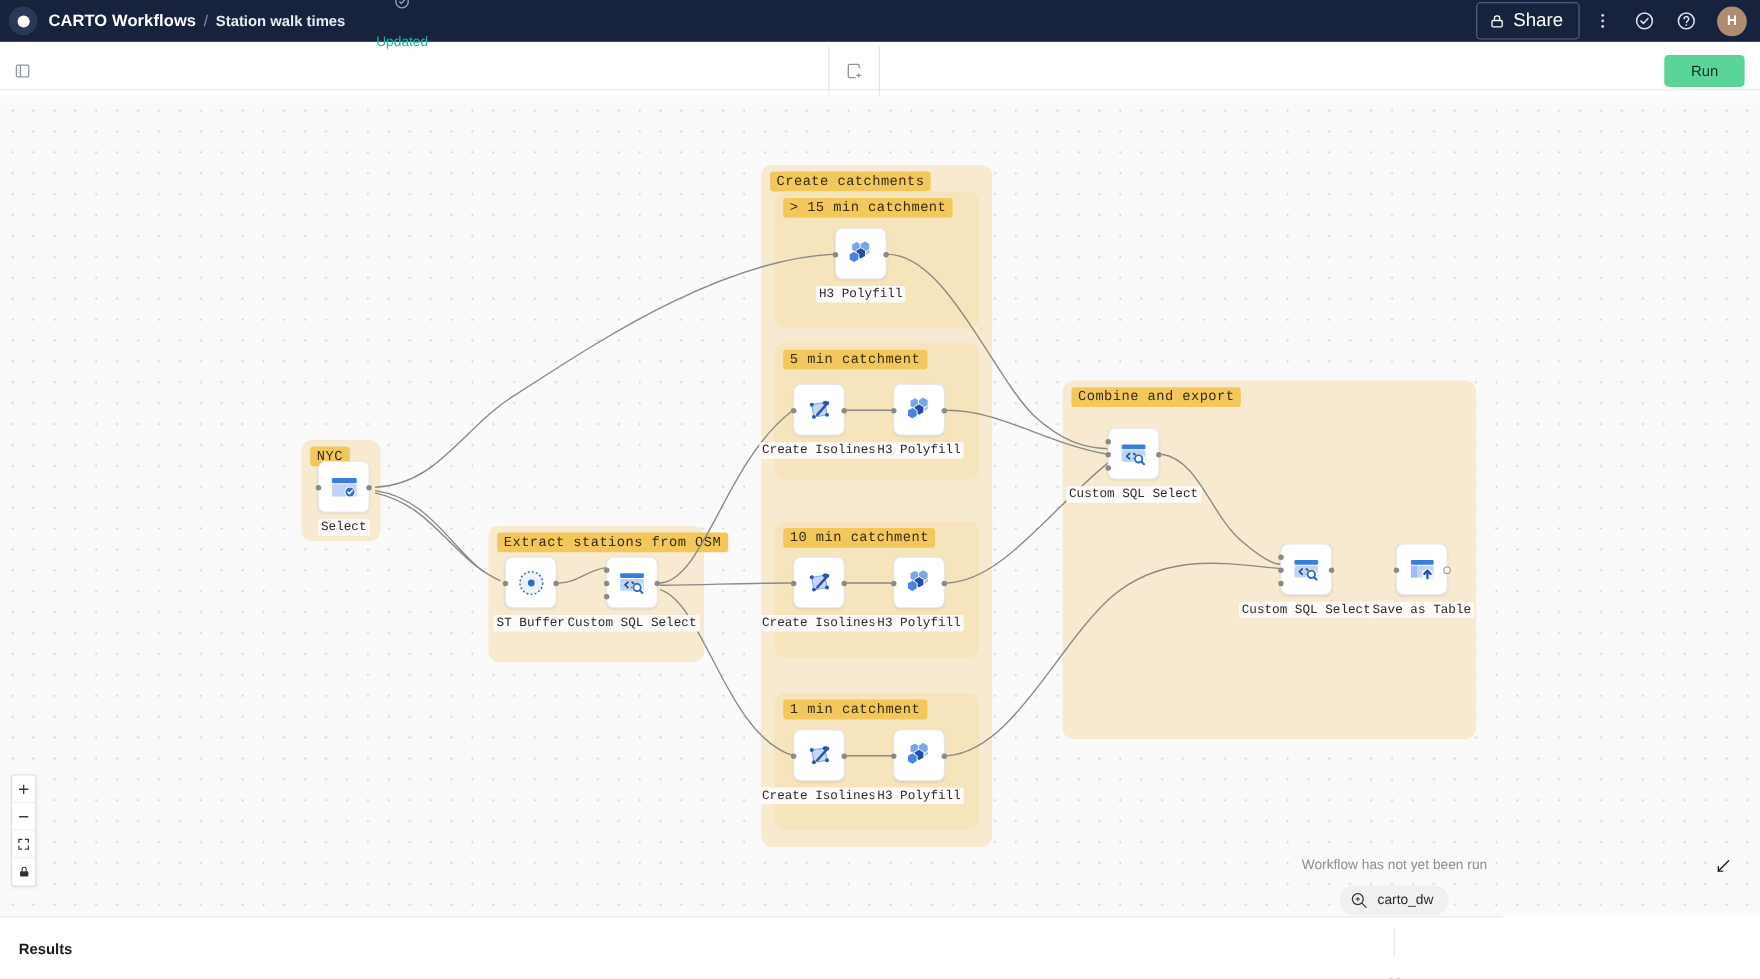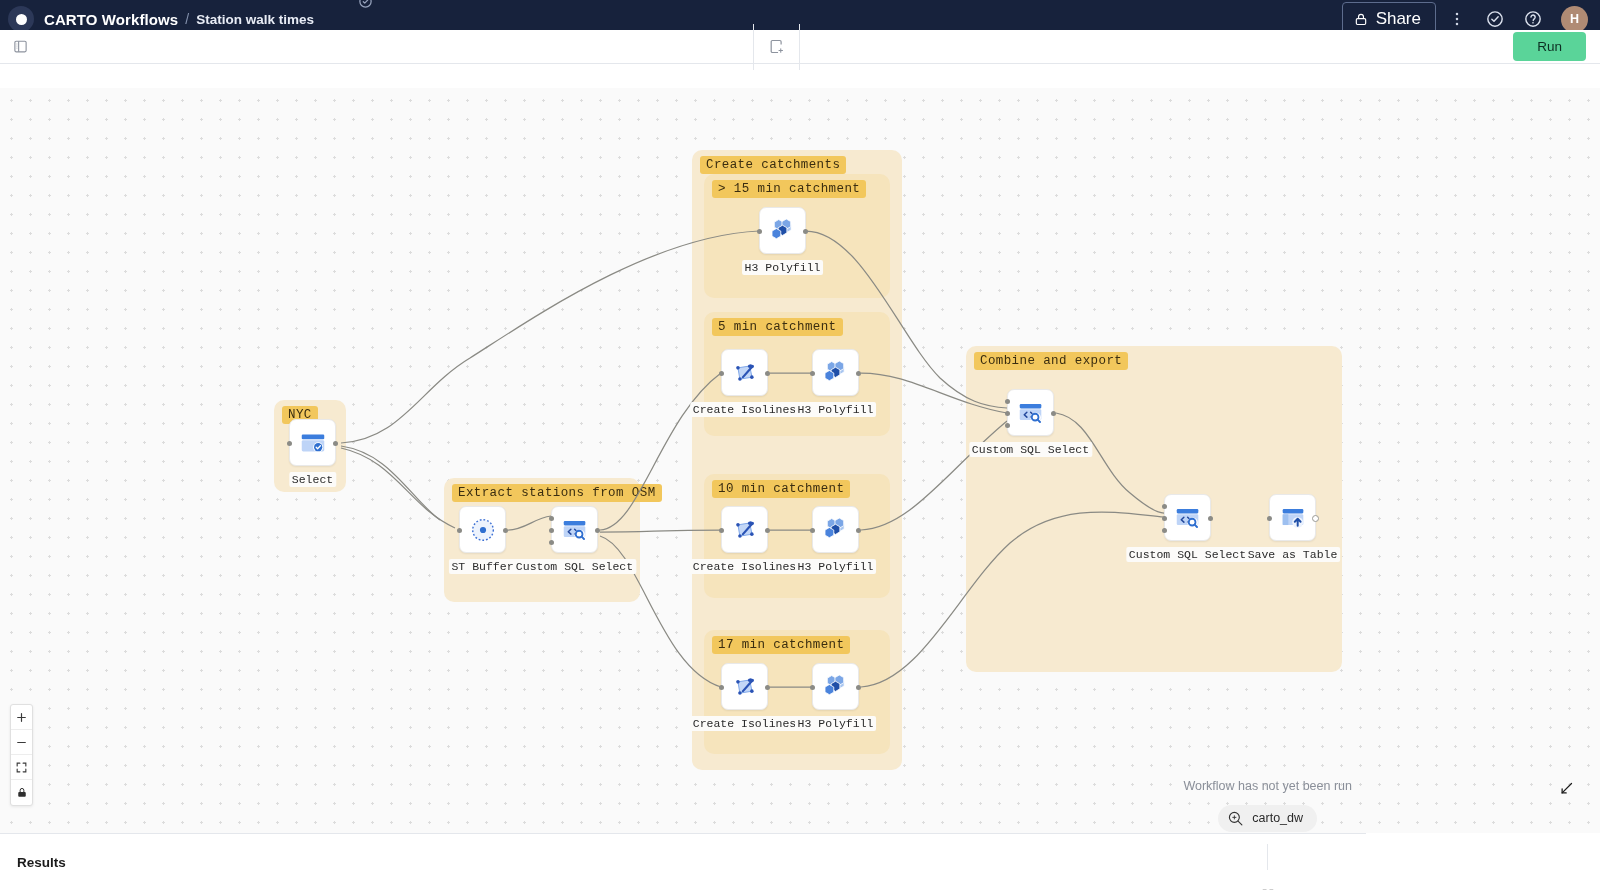--- a/index.html
+++ b/index.html
@@ -42,21 +42,21 @@
     cursor:pointer; background:transparent; border:none;
   }
   .avatar{
     width:27px;height:27px;border-radius:50%;background:#b08b74;color:#fff;
     display:flex;align-items:center;justify-content:center;font-size:12.5px;font-weight:bold;
     margin-left:7px;
   }
 
   
   .toolbar{
-    position:absolute;left:0;top:30px;width:1600px;height:34px;
+    position:absolute;left:0;top:48px;width:1600px;height:34px;
     background:#fff;border-bottom:1px solid #e4e7ec;display:flex;align-items:center;
   }
   .tb-cell{height:46px;display:flex;align-items:center;justify-content:center;}
   .tb-left{width:40px;}
   .tb-divider{width:1px;height:46px;background:#e4e7ec;}
   .tb-add{width:45px;}
   .run-btn{
     margin-left:auto;margin-right:14px;
     background:#5ad499;color:#0d2f23;border:none;border-radius:4px;
     font-family:inherit;font-size:13.5px;padding:7px 24px;cursor:pointer;
@@ -225,21 +225,21 @@
         <div class="glabel" style="left: 282px; top: 318px;">NYC</div>
         <div class="group outer" style="left: 692px; top: 62px; width: 210px; height: 620px;"></div>
         <div class="glabel" style="left: 700px; top: 68px; text-align: right;">Create catchments</div>
         <div class="group inner" style="left: 704px; top: 86px; width: 186px; height: 124px;"></div>
         <div class="glabel" style="left: 712px; top: 92px;">&gt; 15 min catchment</div>
         <div class="group inner" style="left: 704px; top: 224px; width: 186px; height: 124px;"></div>
         <div class="glabel" style="left: 712px; top: 230px;">5 min catchment</div>
         <div class="group inner" style="left: 704px; top: 386px; width: 186px; height: 124px;"></div>
         <div class="glabel" style="left: 712px; top: 392px;">10 min catchment</div>
         <div class="group inner" style="left: 704px; top: 542px; width: 186px; height: 124px;"></div>
-        <div class="glabel" style="left: 712px; top: 548px;">17 min catchment</div>
+        <div class="glabel" style="left: 712px; top: 548px;">1 min catchment</div>
         <div class="group outer" style="left: 444px; top: 390px; width: 196px; height: 124px;"></div>
         <div class="glabel" style="left: 452px; top: 396px;">Extract stations from OSM</div>
         <div class="group outer" style="left: 966px; top: 258px; width: 376px; height: 326px;"></div>
         <div class="glabel" style="left: 974px; top: 264px;">Combine and export</div>
       </div>
 
     <svg class="edges" id="edges-layer">
         <path d="M 341,355 C 400,352 420,300 470,270 C 530,232 650,148 759,143" fill="none" stroke="#8a8a84" stroke-width="1.25"></path>
         <path d="M 341,358 C 390,365 410,410 440,432" fill="none" stroke="#8a8a84" stroke-width="1.25"></path>
         <path d="M 341,360 C 395,372 410,420 455,440" fill="none" stroke="#8a8a84" stroke-width="1.25"></path>

